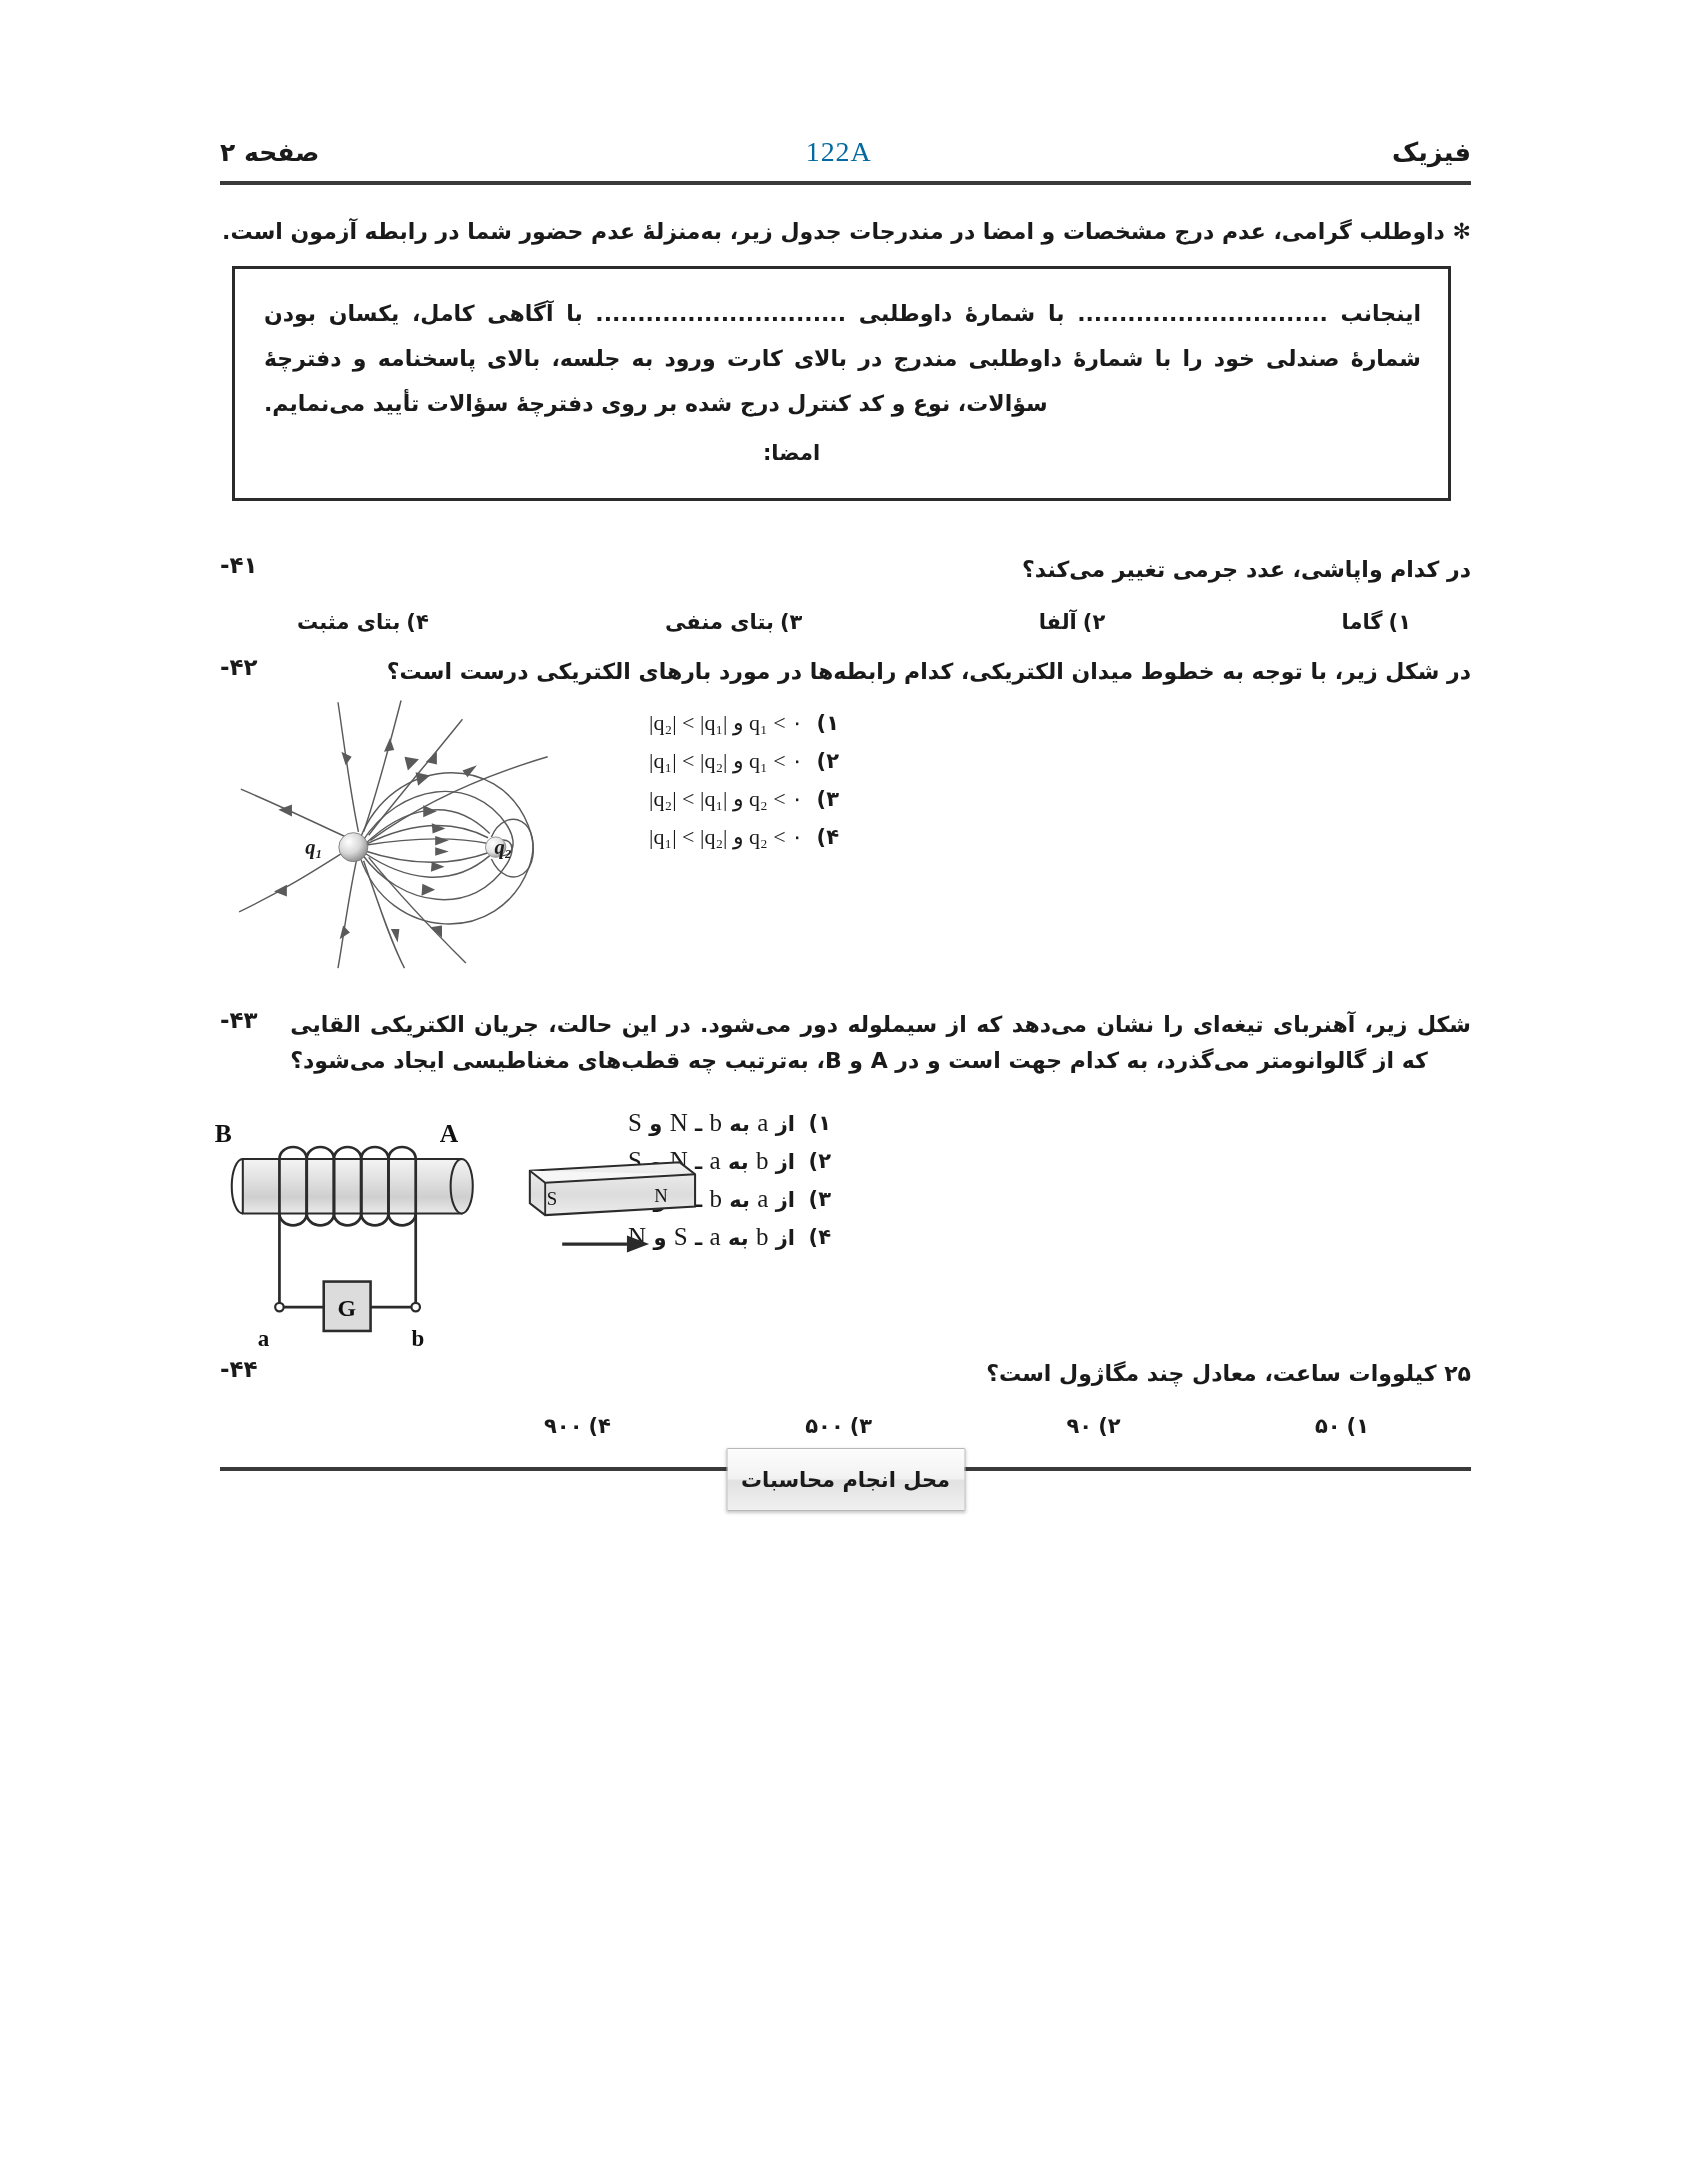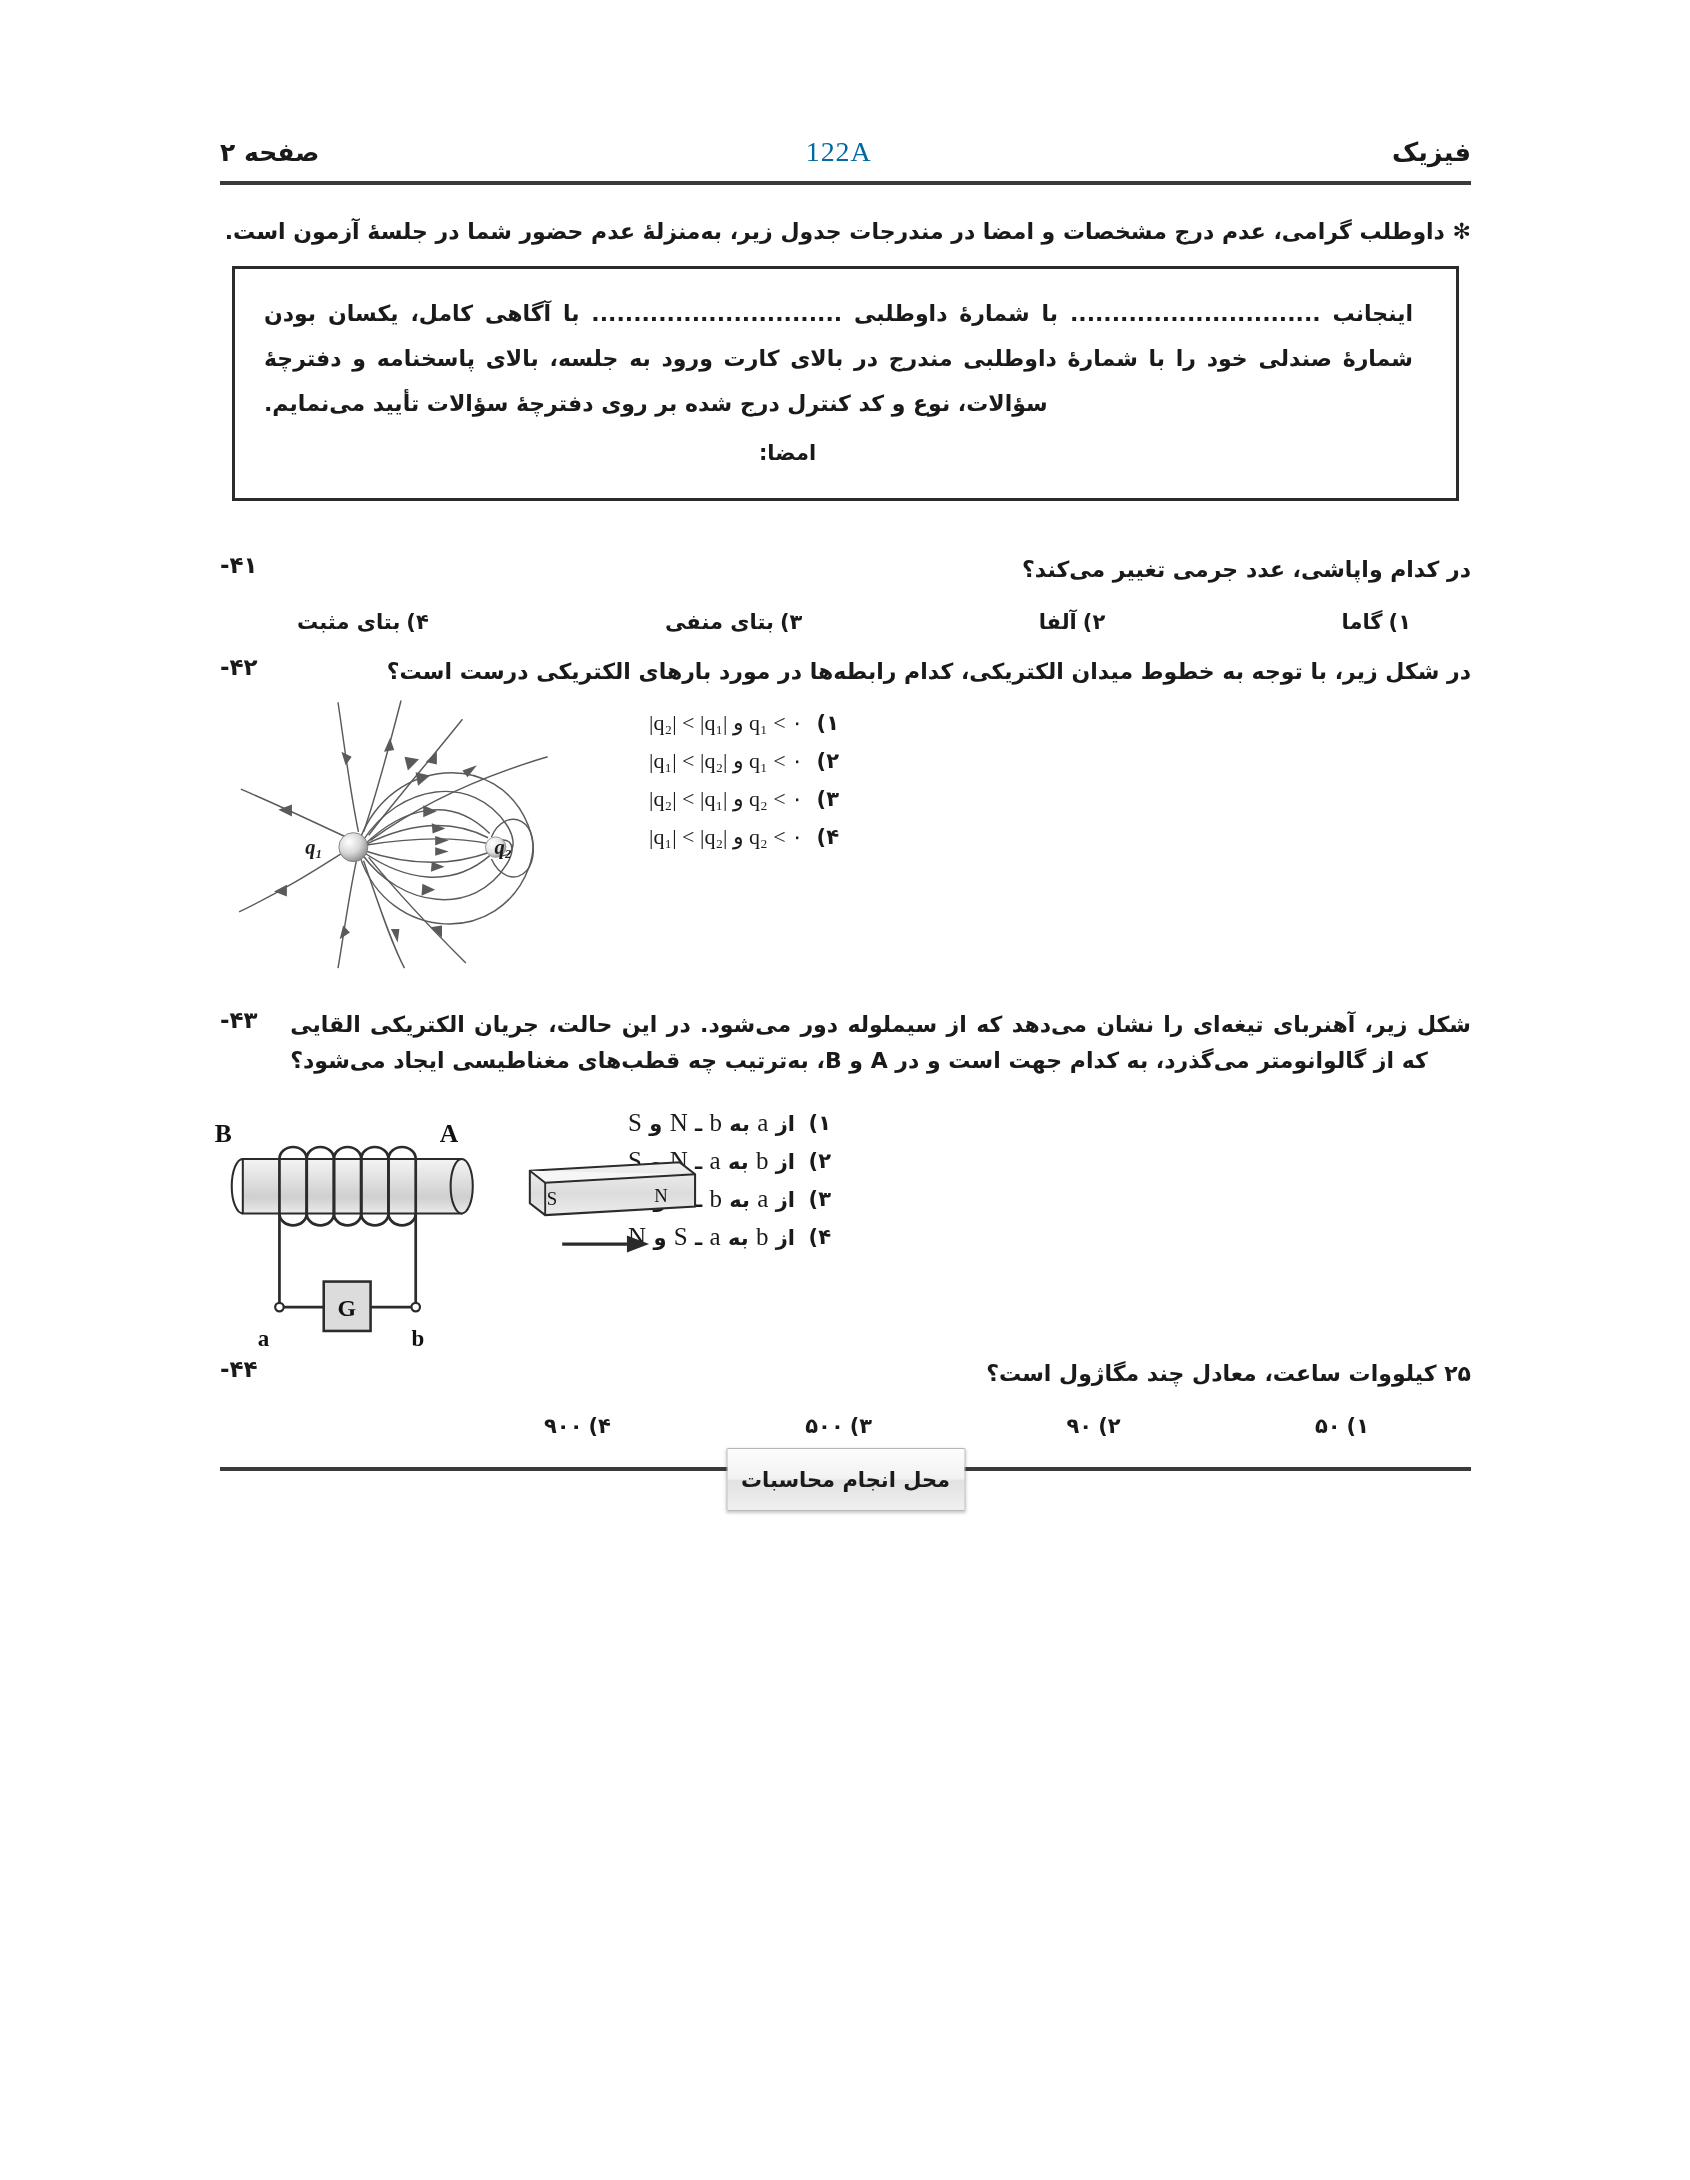--- a/index.html
+++ b/index.html
@@ -65,26 +65,26 @@
     text-align: right;
     font-size: 22px;
     font-weight: 700;
     direction: rtl;
     line-height: 1.5;
   }
   
   .declbox {
     position: absolute;
     top: 266px;
-    right: 232px;
+    right: 240px;
     left: 232px;
     height: 235px;
     border: 3.4px solid #2b2b2b;
     box-sizing: border-box;
-    padding: 22px 43px 0 29px;
+    padding: 22px 27px 0 29px;
     direction: rtl;
   }
   .decl-par {
     font-size: 22px;
     font-weight: 700;
     line-height: 2.05;
     text-align: justify;
     text-align-last: left;
   }
   .decl-sign {
@@ -218,21 +218,21 @@
 
 <div class="page">
 
   <div class="header">
     <div class="hdr-subject">فیزیک</div>
     <div class="hdr-code">122A</div>
     <div class="hdr-page">صفحه ۲</div>
   </div>
   <div class="hdr-rule"></div>
 
-  <div class="notice">✻ داوطلب گرامی، عدم درج مشخصات و امضا در مندرجات جدول زیر، به‌منزلۀ عدم حضور شما در جلسۀ آزمون است.</div>
+  <div class="notice">✻ داوطلب گرامی، عدم درج مشخصات و امضا در مندرجات جدول زیر، به‌منزلۀ عدم حضور شما در رابطه آزمون است.</div>
 
   <div class="declbox">
     <div class="decl-par">اینجانب .............................. با شمارۀ داوطلبی .............................. با آگاهی کامل، یکسان بودن شمارۀ صندلی خود را با شمارۀ داوطلبی مندرج در بالای کارت ورود به جلسه، بالای پاسخنامه و دفترچۀ سؤالات، نوع و کد کنترل درج شده بر روی دفترچۀ سؤالات تأیید می‌نمایم.</div>
     <div class="decl-sign">امضا:</div>
   </div>
 
   <div class="qblock" style="top:552px;">
     <div class="qhead">
       <div class="qnum">۴۱-</div>
       <div class="qtext single">در کدام واپاشی، عدد جرمی تغییر می‌کند؟</div>

